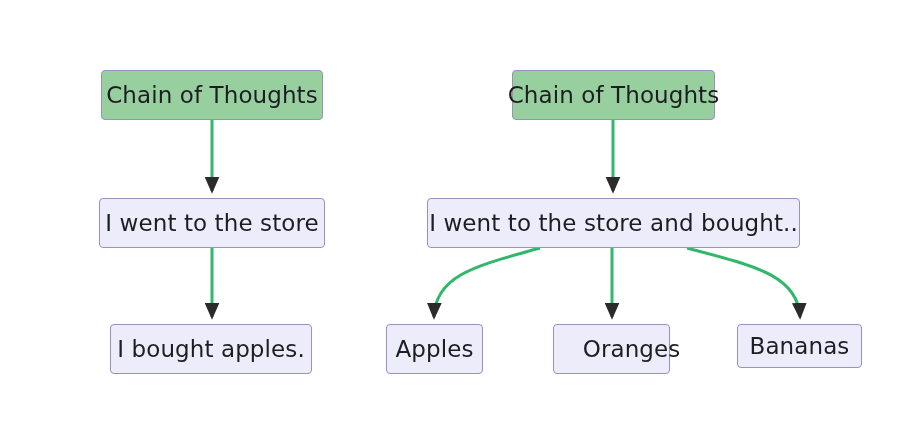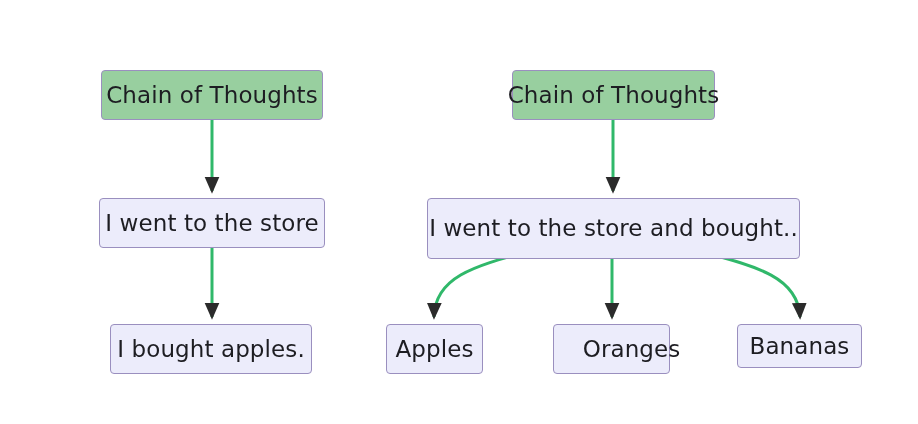--- a/index.html
+++ b/index.html
@@ -85,21 +85,21 @@
   </div>
 
   <div class="node step" style="left:110px; top:324px; width:202px; height:50px;">
     <span class="node-label">I bought apples.</span>
   </div>
 
   <div class="node root" style="left:512px; top:70px; width:203px; height:50px;">
     <span class="node-label">Chain of Thoughts</span>
   </div>
 
-  <div class="node step" style="left:427px; top:198px; width:373px; height:61px;">
+  <div class="node step" style="left:427px; top:198px; width:373px; height:50px;">
     <span class="node-label">I went to the store and bought..</span>
   </div>
 
   <div class="node step" style="left:386px; top:324px; width:97px; height:50px;">
     <span class="node-label">Apples</span>
   </div>
 
   <div class="node step" style="left:553px; top:324px; width:117px; height:50px;padding-left:40px;">
     <span class="node-label">Oranges</span>
   </div>

